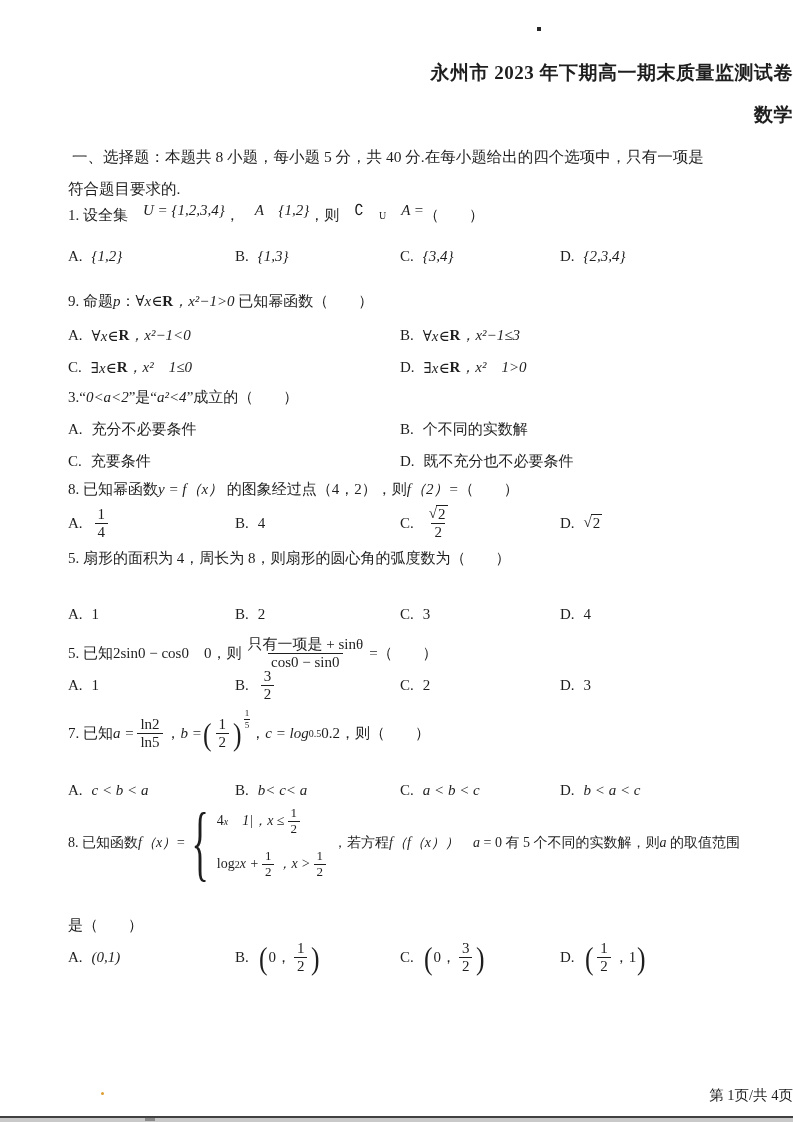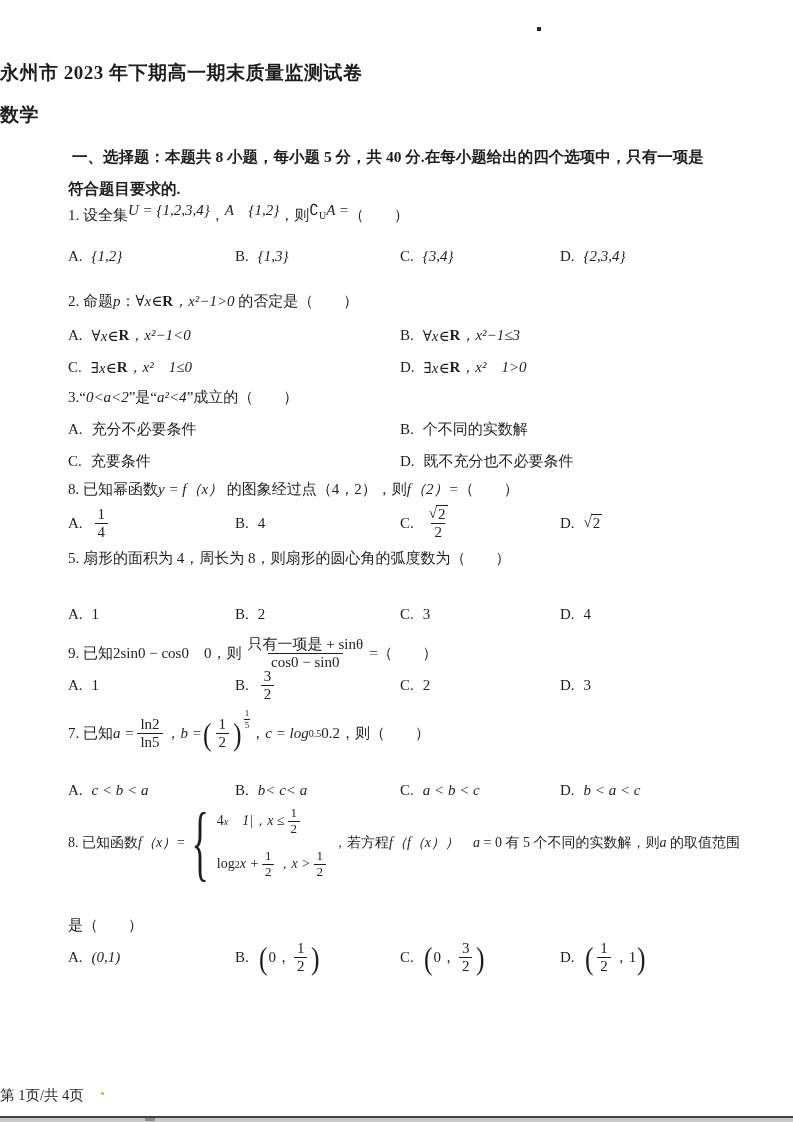--- a/index.html
+++ b/index.html
@@ -4,32 +4,32 @@
 <style>
   *{box-sizing:border-box;}
   html,body{margin:0;padding:0;}
   body{
     position:relative;width:793px;height:1122px;background:#ffffff;
     font-family:"Liberation Serif","DejaVu Serif",serif;color:#1e1e1e;
     overflow:hidden;
   }
   .abs{position:absolute;}
   [data-bind]{white-space:pre;}
-  .center{left:0;right:0;text-align:left;}
+  .center{left:0;right:0;text-align:right;}
   .bold{font-weight:bold;}
   .it{font-style:italic;}
   .title{font-size:19px;font-weight:bold;letter-spacing:.5px;}
-  .intro{font-size:15.5px;font-weight:bold;text-align:right;}
+  .intro{font-size:15.5px;font-weight:normal;text-align:right;}
   .stem{font-size:15px;left:68px;right:28px;}
   .row{display:flex;align-items:center;}
   .grid4{display:grid;grid-template-columns:167px 165px 160px auto;align-items:center;font-size:15px;left:68px;right:28px;}
   .grid2{display:grid;grid-template-columns:332px auto;align-items:center;font-size:15px;left:68px;right:28px;}
   .cell{display:flex;align-items:center;}
   .lab{margin-right:9px;}
-  .up{position:relative;top:-5px;}
+  .up{position:relative;top:-5px;margin-left:15px;}
   .frac{display:inline-flex;flex-direction:column;align-items:center;vertical-align:middle;line-height:1.15;margin:0 3px;}
   .frac .num{padding:0 3px;display:block;}
   .frac .den{border-top:1px solid #1e1e1e;padding:0 3px;display:block;}
   .sqrt{display:inline-flex;align-items:flex-start;}
   .sqrt .sign{margin-right:-1px;}
   .sqrt .rad{border-top:1px solid #1e1e1e;padding:0 2px;}
   sup{font-size:10px;}
   sub{font-size:10px;}
   .supfrac{display:inline-flex;flex-direction:column;align-items:center;font-size:9px;line-height:1.2;position:relative;top:-14px;margin-left:1px;}
   .supfrac .num{border-bottom:1px solid #1e1e1e;padding:0 1px;display:block;}
@@ -77,21 +77,21 @@
       <span class="lab" data-bind="q1.opts.c_label">C.</span>
       <span class="it" data-bind="q1.opts.c">{3,4}</span>
     </span>
   <span class="cell">
       <span class="lab" data-bind="q1.opts.d_label">D.</span>
       <span class="it" data-bind="q1.opts.d">{2,3,4}</span>
     </span>
 </div>
 
 <div class="abs stem" style="top:292px">
-  <span data-bind="q2.pre">2. 命题</span><span class="it" data-bind="q2.p">p</span><span data-bind="q2.colon">：</span><span class="it" data-bind="q2.forall">∀x∈</span><span class="bold" data-bind="q2.R">R</span><span class="it" data-bind="q2.ineq">，x²−1&gt;0 </span><span data-bind="q2.post">的否定是（　　）</span>
+  <span data-bind="q2.pre">9. 命题</span><span class="it" data-bind="q2.p">p</span><span data-bind="q2.colon">：</span><span class="it" data-bind="q2.forall">∀x∈</span><span class="bold" data-bind="q2.R">R</span><span class="it" data-bind="q2.ineq">，x²−1&gt;0 </span><span data-bind="q2.post">已知幂函数（　　）</span>
 </div>
 <div class="abs grid2" style="top:326px">
   <span class="cell">
       <span class="lab" data-bind="q2.opts.a_label">A.</span>
       <span class="it" data-bind="q2.opts.a1">∀x∈</span>
       <span class="bold" data-bind="q2.opts.aR">R</span>
       <span class="it" data-bind="q2.opts.a2">，x²−1&lt;0</span>
     </span>
   <span class="cell">
       <span class="lab" data-bind="q2.opts.b_label">B.</span>
@@ -189,21 +189,21 @@
       <span class="lab" data-bind="q5.opts.c_label">C.</span>
       <span data-bind="q5.opts.c">3</span>
     </span>
   <span class="cell">
       <span class="lab" data-bind="q5.opts.d_label">D.</span>
       <span data-bind="q5.opts.d">4</span>
     </span>
 </div>
 
 <div class="abs stem row" style="top:636px">
-  <span data-bind="q6.s1">9. 已知</span>
+  <span data-bind="q6.s1">5. 已知</span>
     <span data-bind="q6.m1">2sin0 − cos0　0</span>
     <span data-bind="q6.s2">，则</span>
     <span class="frac">
       <span class="num" data-bind="q6.num">只有一项是 + sinθ</span>
       <span class="den" data-bind="q6.den">cos0 − sin0</span>
     </span>
     <span data-bind="q6.s3">=</span>
     <span data-bind="q6.blank">（　　）</span>
 </div>
 <div class="abs grid4" style="top:668px">

